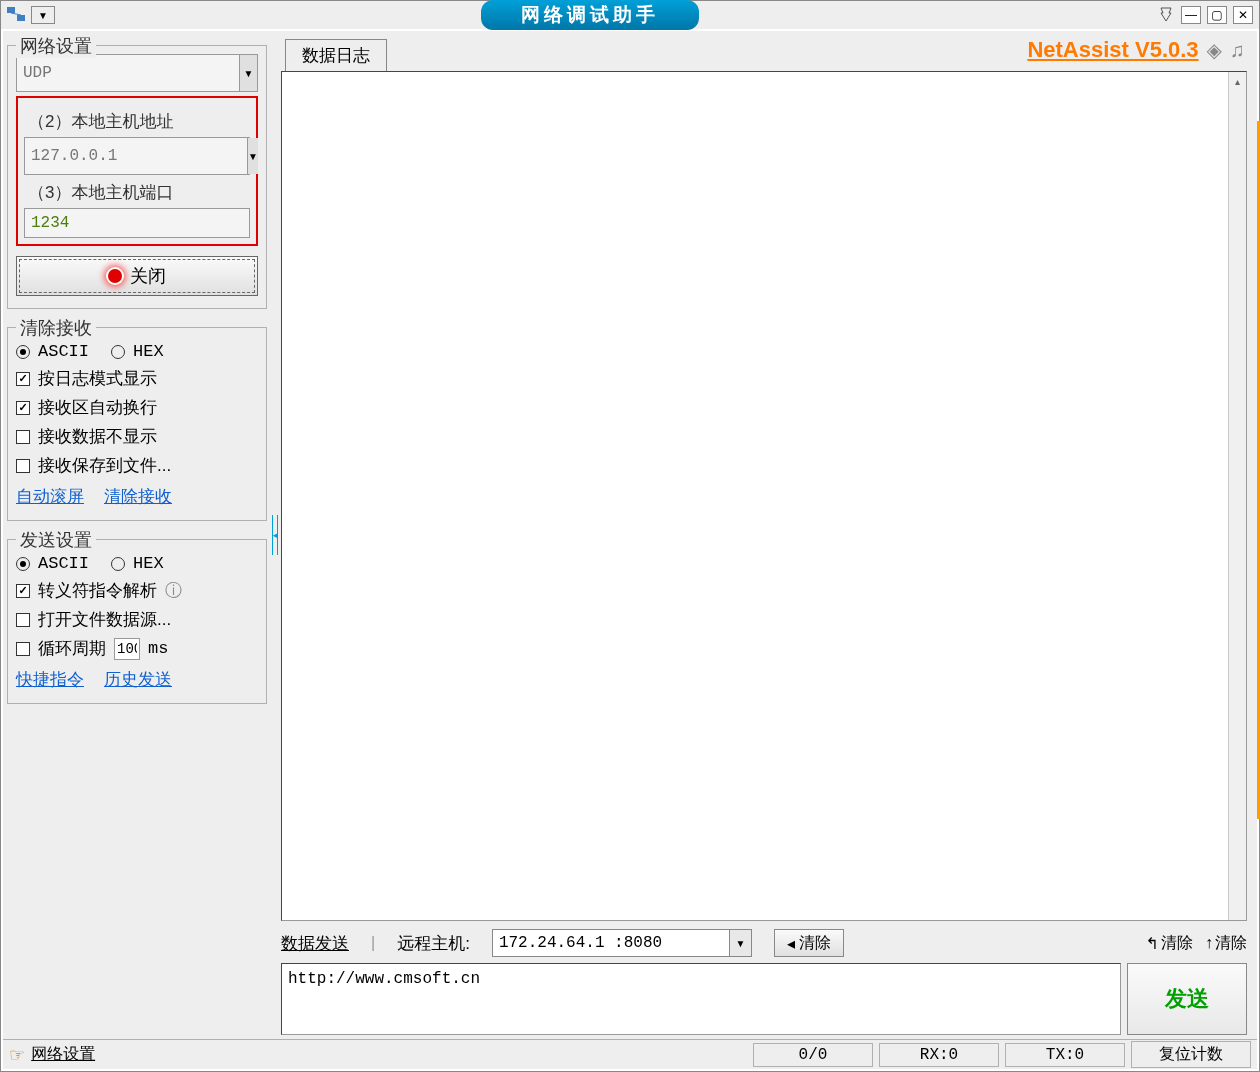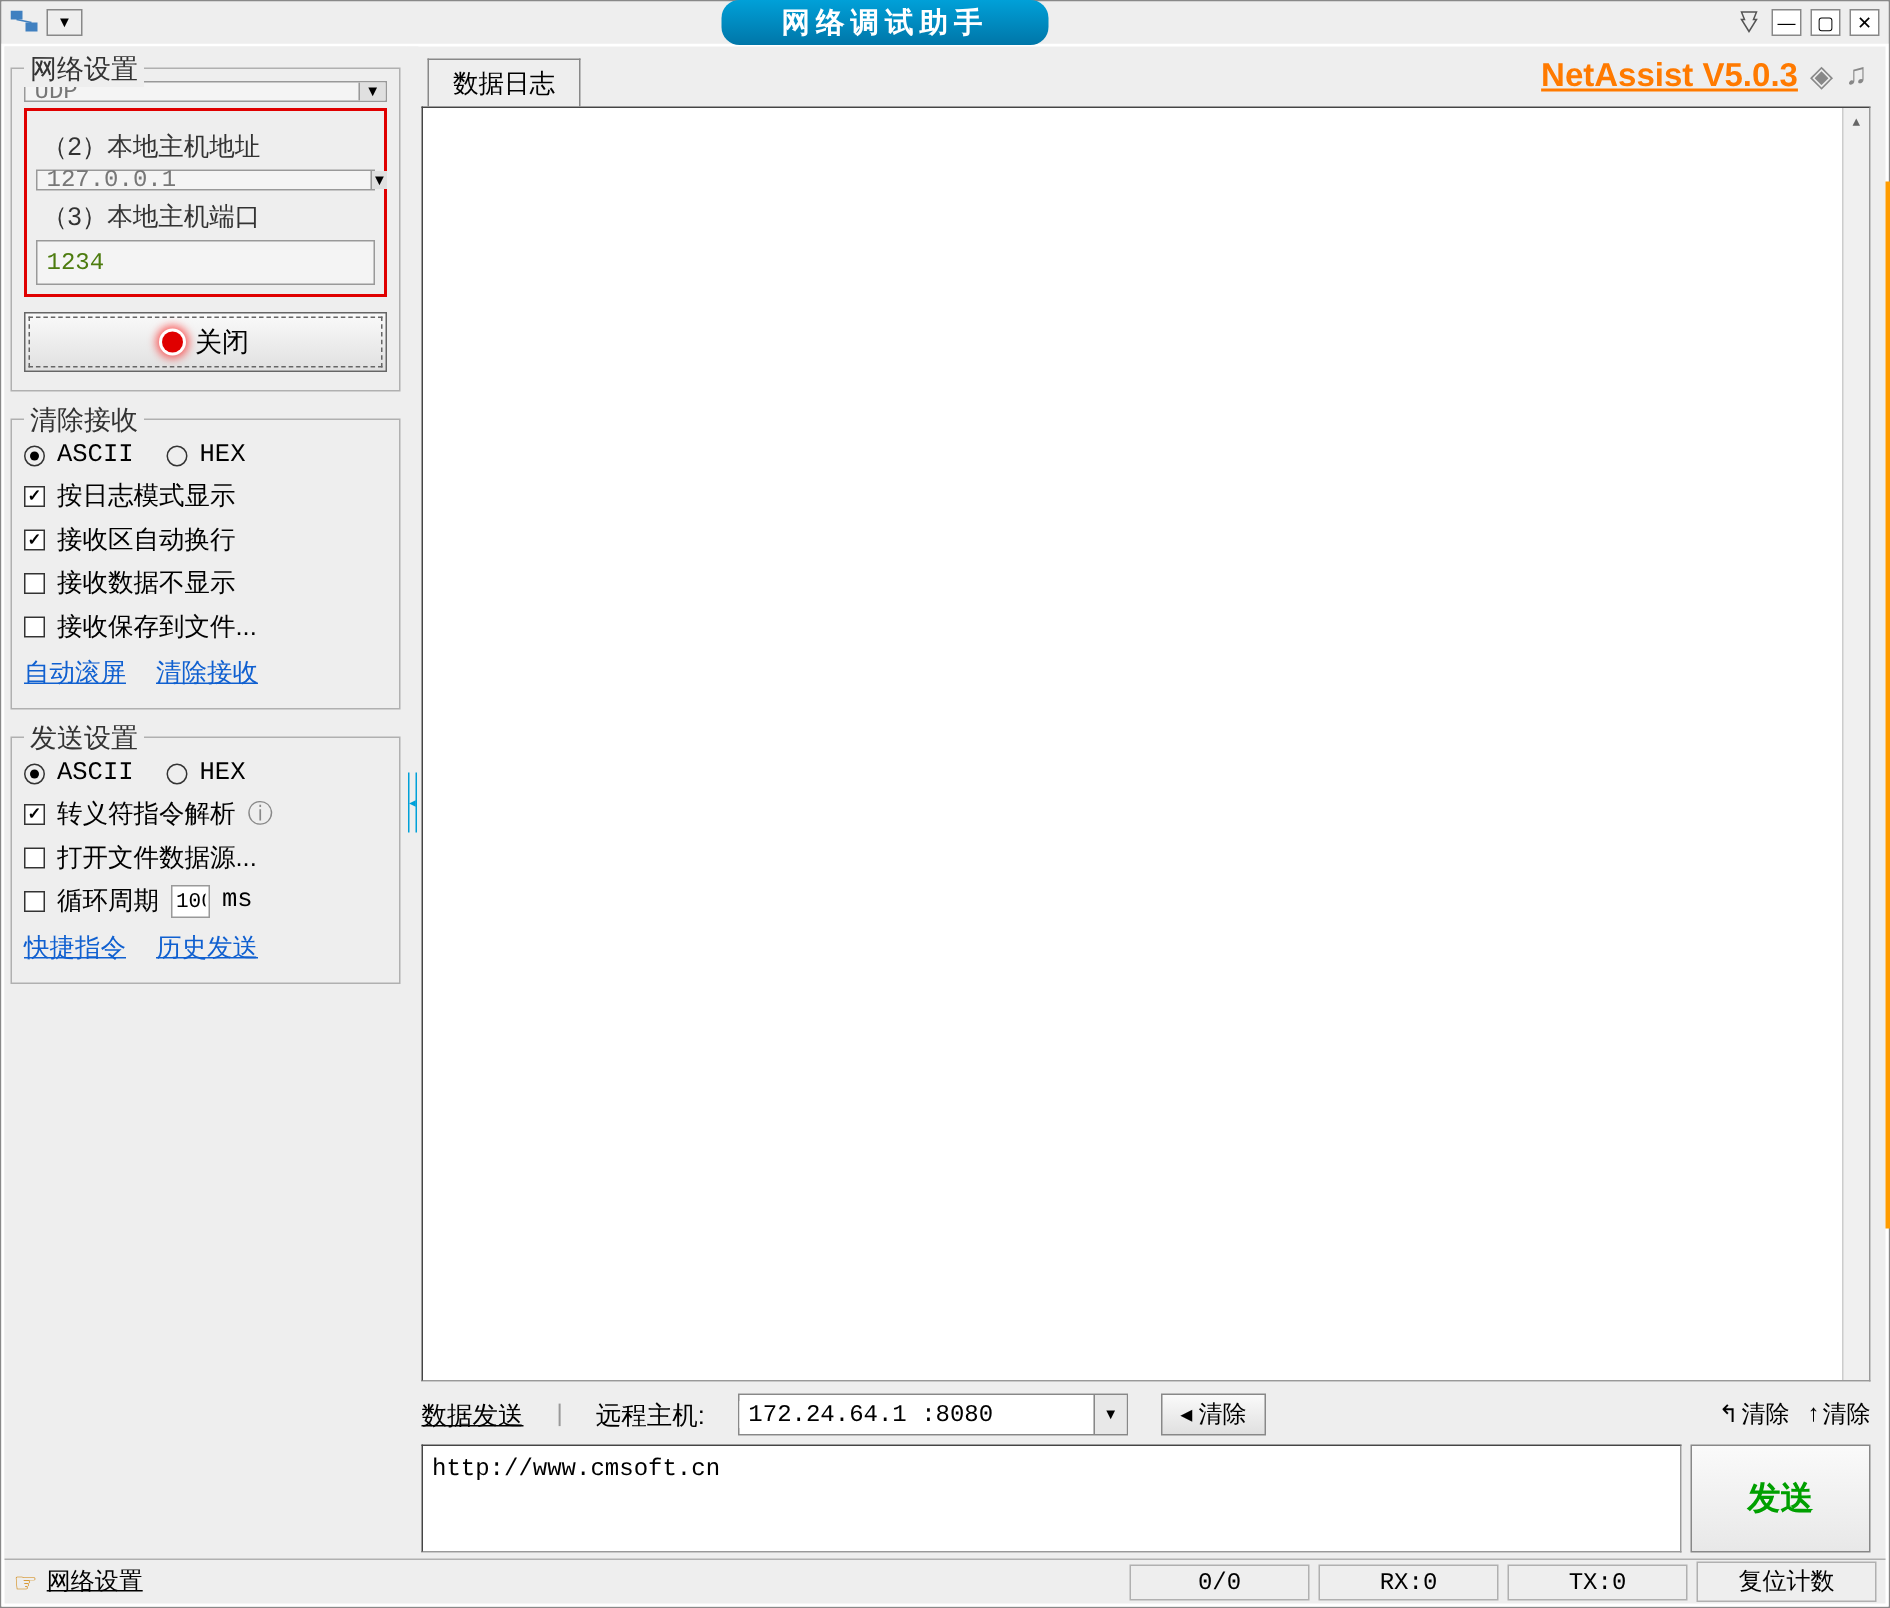--- a/index.html
+++ b/index.html
@@ -13,21 +13,21 @@
 .win-btn { width:20px; height:18px; border:1px solid #888; background:#fff; display:flex; align-items:center; justify-content:center; font-size:12px; line-height:1; cursor:default; }
 .pin-icon svg, .app-icon svg { display:block; }
 .down-arrow { border:1px solid #888; padding:0 6px; font-size:10px; height:18px; display:flex; align-items:center; }
 
 .client { flex:1; display:flex; flex-direction:column; border:2px solid #fff; background:#EEEEEE; }
 .main-area { flex:1; display:flex; min-height:0; }
 .sidebar { width:268px; background:#EEEEEE; display:flex; flex-direction:column; padding:4px 4px 0 4px; gap:4px; }
 .group { border:1px solid #B0B0B0; background:#EEEEEE; position:relative; padding:8px 8px 12px 8px; }
 .group-title { position:absolute; top:-12px; left:8px; background:#EEEEEE; padding:0 4px; font-size:18px; color:#333; }
 .group .label { font-size:17px; color:#333; margin:6px 0 4px 4px; }
-.combo { display:flex; border:1px solid #999; background:#F4F4F4; height:14px; align-items:center; }
+.combo { display:flex; border:1px solid #999; background:#F4F4F4; height:38px; align-items:center; }
 .combo input { flex:1; border:none; background:transparent; padding:0 6px; font-family:"Courier New",monospace; font-size:16px; color:#777; }
 .combo .btn { width:22px; height:100%; border-left:1px solid #999; display:flex; align-items:center; justify-content:center; font-size:10px; background:#E0E0E0; }
 .textfield { border:1px solid #999; background:#F4F4F4; height:30px; }
 .textfield input { width:100%; height:100%; border:none; background:transparent; padding:0 6px; font-family:"Courier New",monospace; font-size:16px; color:#4d7c0f; }
 .redbox { border:2px solid #E00000; padding:6px; margin:4px 0; }
 .big-btn { width:100%; height:40px; margin-top:10px; border:1px solid #666; background:linear-gradient(#fafafa,#e0e0e0); display:flex; align-items:center; justify-content:center; gap:8px; font-size:18px; position:relative; }
 .big-btn::before { content:""; position:absolute; inset:2px; border:1px dashed #666; }
 .red-dot { width:14px; height:14px; background:#E00000; border-radius:50%; box-shadow:0 0 0 2px #fff, 0 0 6px 4px rgba(255,0,0,0.6); position:relative; }
 .row { display:flex; align-items:center; gap:8px; margin:6px 0; font-size:17px; }
 .radio { width:14px; height:14px; border:1px solid #333; border-radius:50%; display:inline-flex; align-items:center; justify-content:center; }

